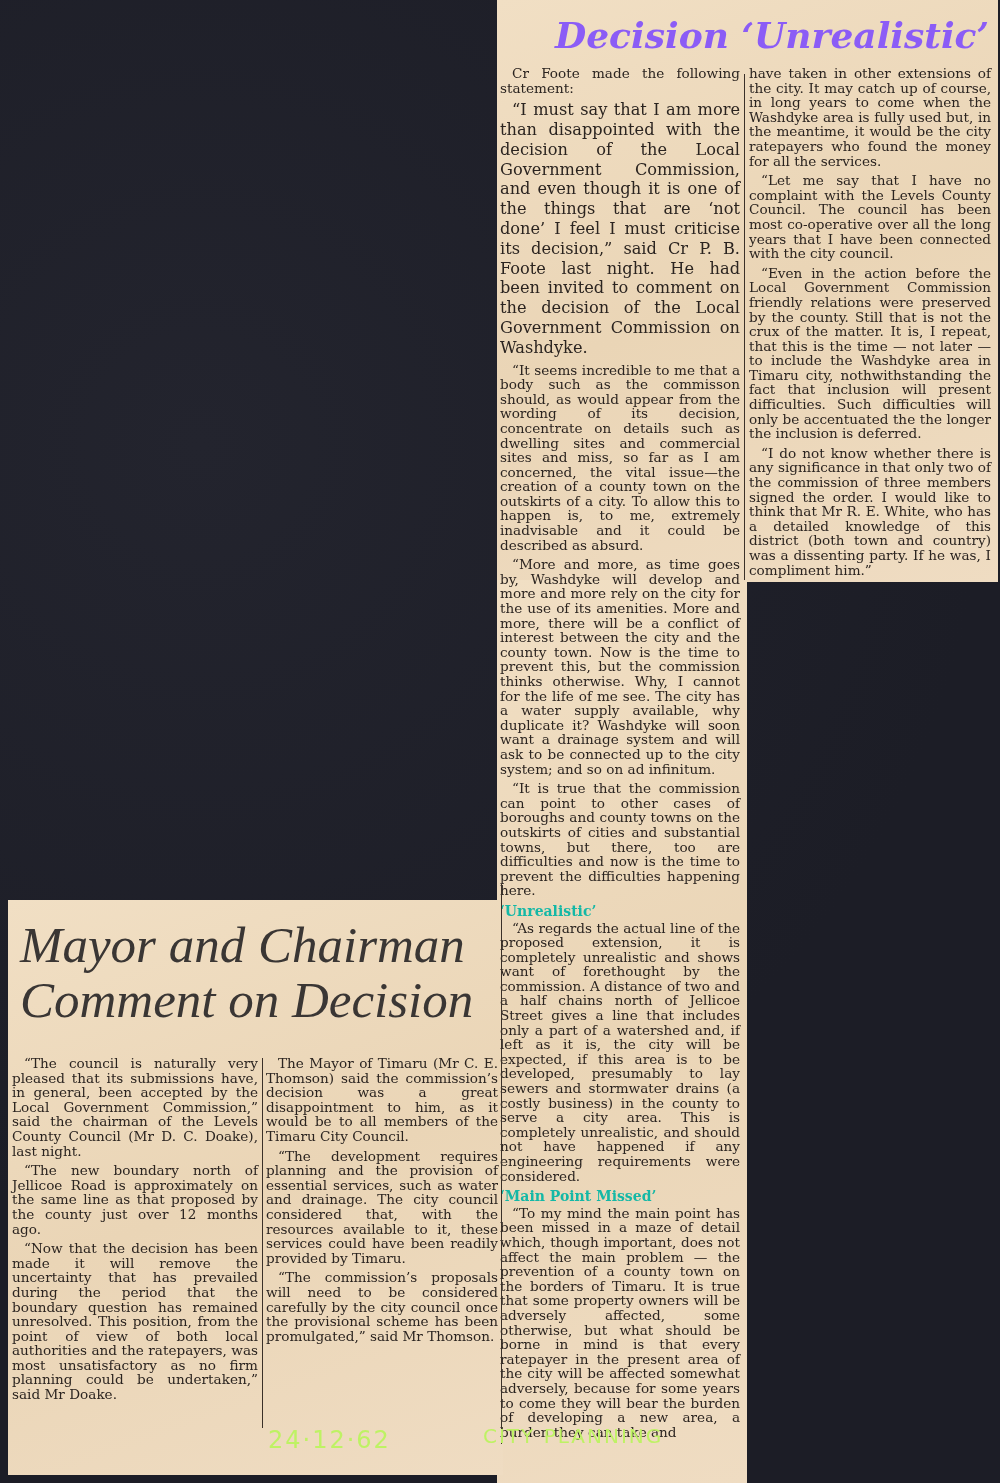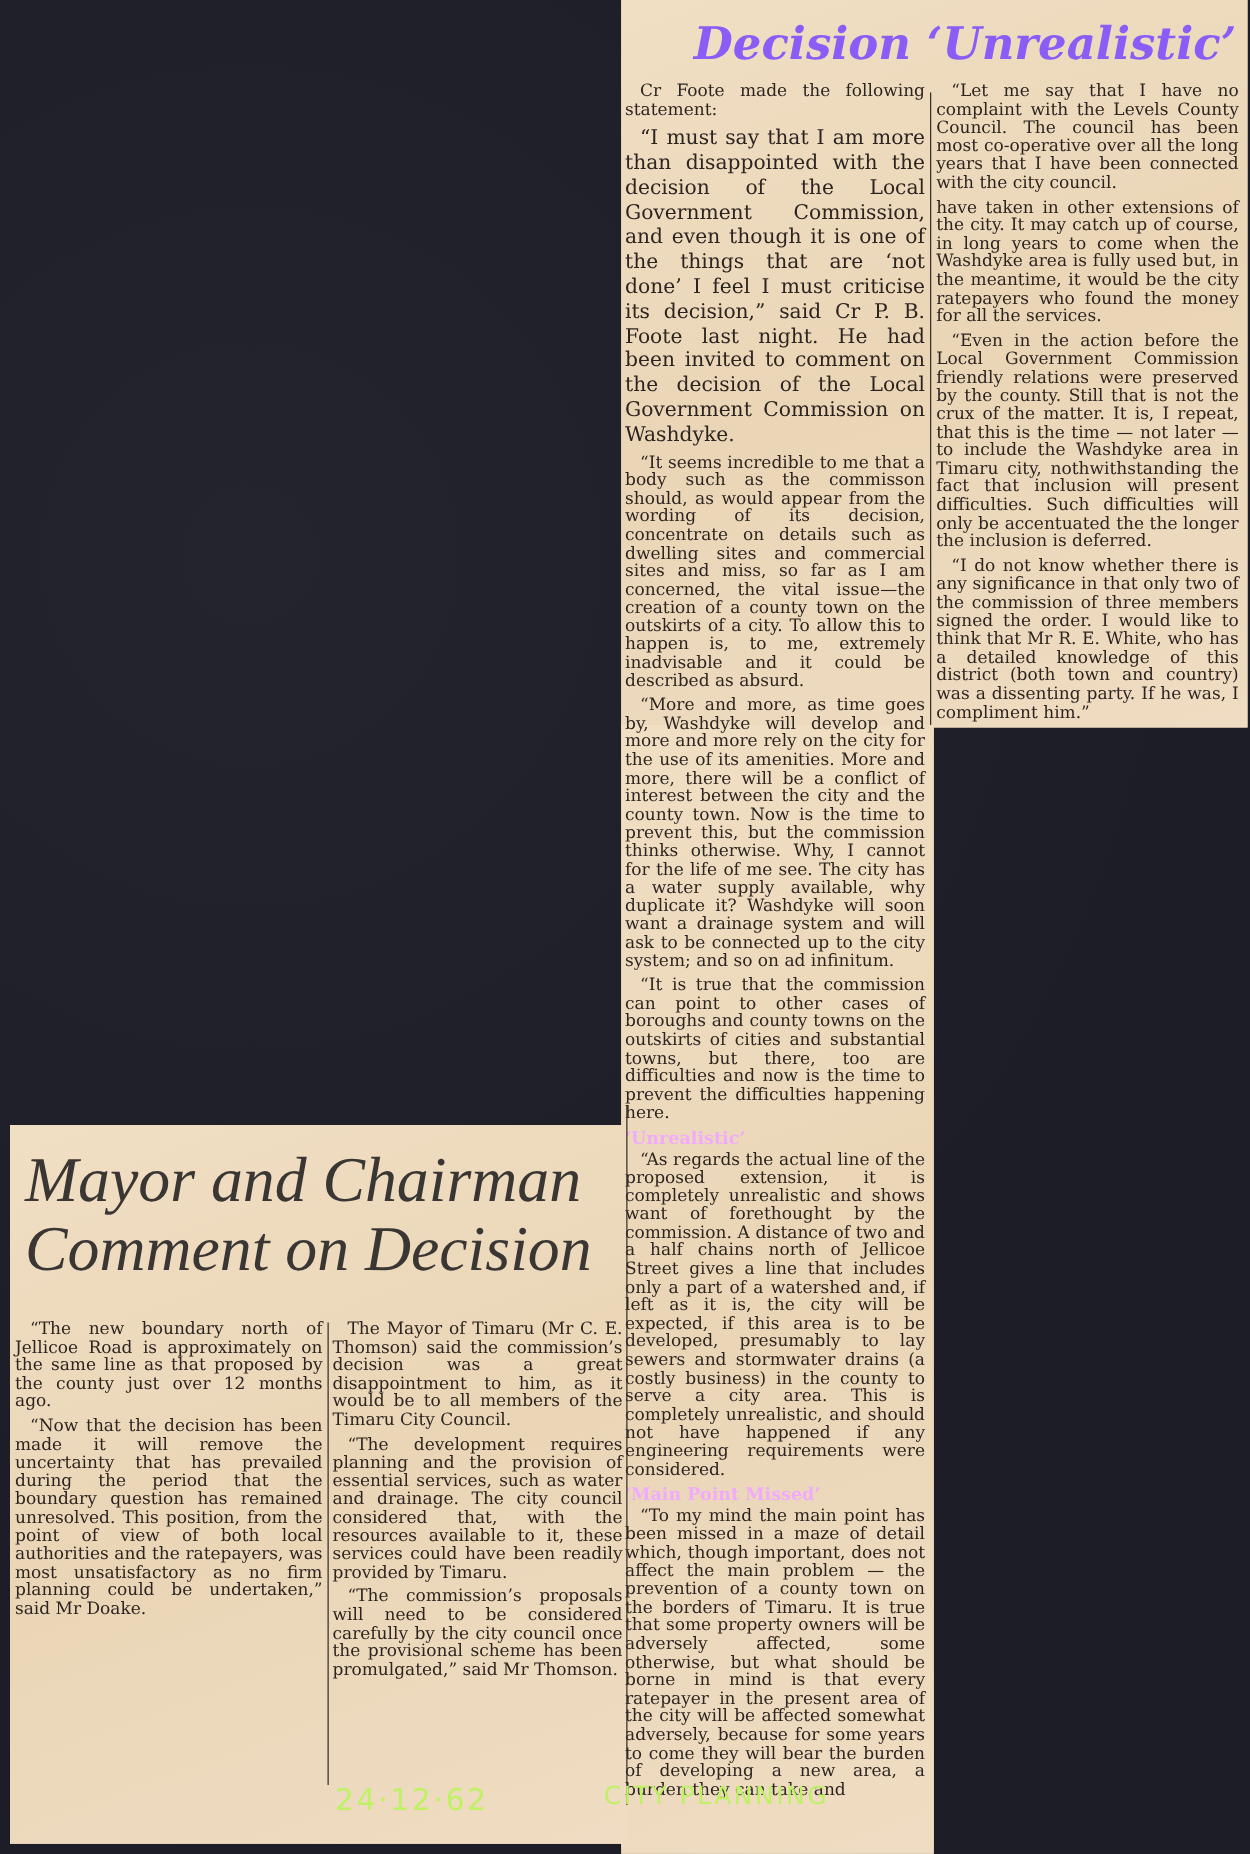--- a/index.html
+++ b/index.html
@@ -7,21 +7,21 @@
     width:1000px; height:1483px; position:relative; overflow:hidden;
     background:#1c1d26;
     background-image: radial-gradient(circle at 20% 30%, #23242e 0, #1c1d26 60%);
     font-family:"DejaVu Serif","Liberation Serif", serif;
     color:#2a2420;
   }
   .paper { position:absolute; background:#efdcc0;
     background-image: linear-gradient(160deg, #f1dfc4 0%, #ead5b6 50%, #efdcc2 100%); }
   .txt { font-size:13.6px; line-height:14.6px; text-align:justify; color:#2b2420; }
   .txt p { margin:0 0 5px 0; text-indent:12px; }
-  .sub { font-weight:bold; font-size:14px; margin:6px 0 2px 0; color:#f0abfc; }
+  .sub { font-weight:bold; font-size:14px; margin:6px 0 2px 0; color:#14b8a6; }
   .rule-v { position:absolute; width:1px; background:#3a3028; }
   .head1 { position:absolute; font-family:"DejaVu Serif","Liberation Serif", serif; font-style:italic; font-weight:bold; font-size:36px; color:#8b5cf6; white-space:nowrap; }
   .head2 { position:absolute; font-family:"Liberation Serif","DejaVu Serif", serif; font-style:italic; font-size:51px; line-height:55px; color:#3a3634; white-space:nowrap; }
   .hand { position:absolute; font-family:"DejaVu Sans", sans-serif; color:#bef264; font-size:24px; letter-spacing:2px; }
 </style>
 </head>
 <body>
 
 <div class="paper" style="left:497px; top:0; width:501px; height:582px;"></div>
 
@@ -40,32 +40,33 @@
   <div class="sub">‘Unrealistic’</div>
   <p>“As regards the actual line of the proposed extension, it is completely unrealistic and shows want of forethought by the commission. A distance of two and a half chains north of Jellicoe Street gives a line that includes only a part of a watershed and, if left as it is, the city will be expected, if this area is to be developed, presumably to lay sewers and stormwater drains (a costly business) in the county to serve a city area. This is completely unrealistic, and should not have happened if any engineering requirements were considered.</p>
   <div class="sub">‘Main Point Missed’</div>
   <p>“To my mind the main point has been missed in a maze of detail which, though important, does not affect the main problem — the prevention of a county town on the borders of Timaru. It is true that some property owners will be adversely affected, some otherwise, but what should be borne in mind is that every ratepayer in the present area of the city will be affected somewhat adversely, because for some years to come they will bear the burden of developing a new area, a burden they can take and</p>
 </div>
 
 <div class="rule-v" style="left:744px; top:74px; height:506px;"></div>
 <div class="rule-v" style="left:501px; top:884px; height:560px;"></div>
 
 <div class="txt" style="position:absolute; left:749px; top:66px; width:242px;">
+  <p style="text-indent:0;">have taken in other extensions of the city. It may catch up of course, in long years to come when the Washdyke area is fully used but, in the meantime, it would be the city ratepayers who found the money for all the services.</p>
   <p>“Let me say that I have no complaint with the Levels County Council. The council has been most co-operative over all the long years that I have been connected with the city council.</p>
-  <p style="text-indent:0;">have taken in other extensions of the city. It may catch up of course, in long years to come when the Washdyke area is fully used but, in the meantime, it would be the city ratepayers who found the money for all the services.</p>
   <p>“Even in the action before the Local Government Commission friendly relations were preserved by the county. Still that is not the crux of the matter. It is, I repeat, that this is the time — not later — to include the Washdyke area in Timaru city, nothwithstanding the fact that inclusion will present difficulties. Such difficulties will only be accentuated the the longer the inclusion is deferred.</p>
   <p>“I do not know whether there is any significance in that only two of the commission of three members signed the order. I would like to think that Mr R. E. White, who has a detailed knowledge of this district (both town and country) was a dissenting party. If he was, I compliment him.”</p>
 </div>
 
 <div class="head2" style="left:20px; top:918px;">
   <div>Mayor and Chairman</div>
   <div>Comment on Decision</div>
 </div>
 
 <div class="txt" style="position:absolute; left:12px; top:1056px; width:246px;">
+  <p>“The council is naturally very pleased that its submissions have, in general, been accepted by the Local Government Commission,” said the chairman of the Levels County Council (Mr D. C. Doake), last night.</p>
   <p>“The new boundary north of Jellicoe Road is approximately on the same line as that proposed by the county just over 12 months ago.</p>
   <p>“Now that the decision has been made it will remove the uncertainty that has prevailed during the period that the boundary question has remained unresolved. This position, from the point of view of both local authorities and the ratepayers, was most unsatisfactory as no firm planning could be undertaken,” said Mr Doake.</p>
 </div>
 
 <div class="rule-v" style="left:262px; top:1058px; height:370px;"></div>
 
 <div class="txt" style="position:absolute; left:266px; top:1056px; width:232px;">
   <p>The Mayor of Timaru (Mr C. E. Thomson) said the commission’s decision was a great disappointment to him, as it would be to all members of the Timaru City Council.</p>
   <p>“The development requires planning and the provision of essential services, such as water and drainage. The city council considered that, with the resources available to it, these services could have been readily provided by Timaru.</p>
   <p>“The commission’s proposals will need to be considered carefully by the city council once the provisional scheme has been promulgated,” said Mr Thomson.</p>

